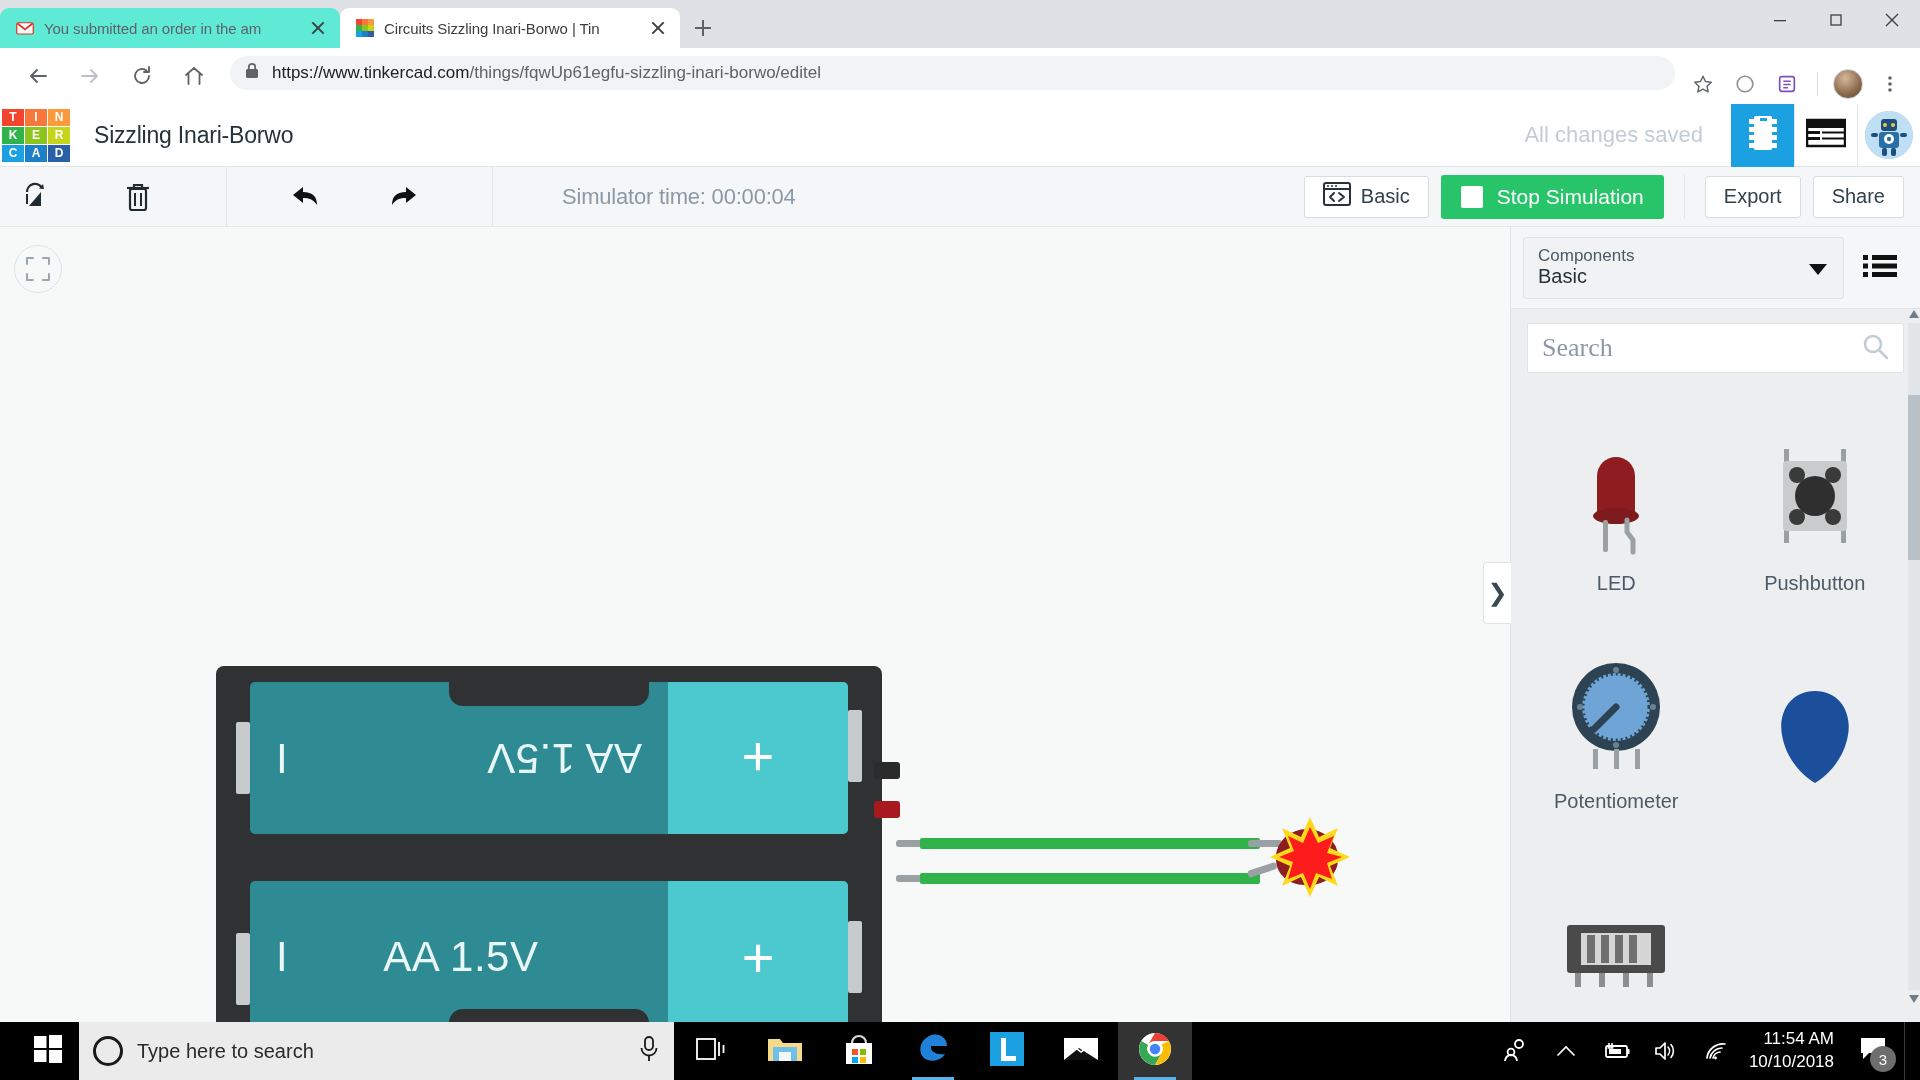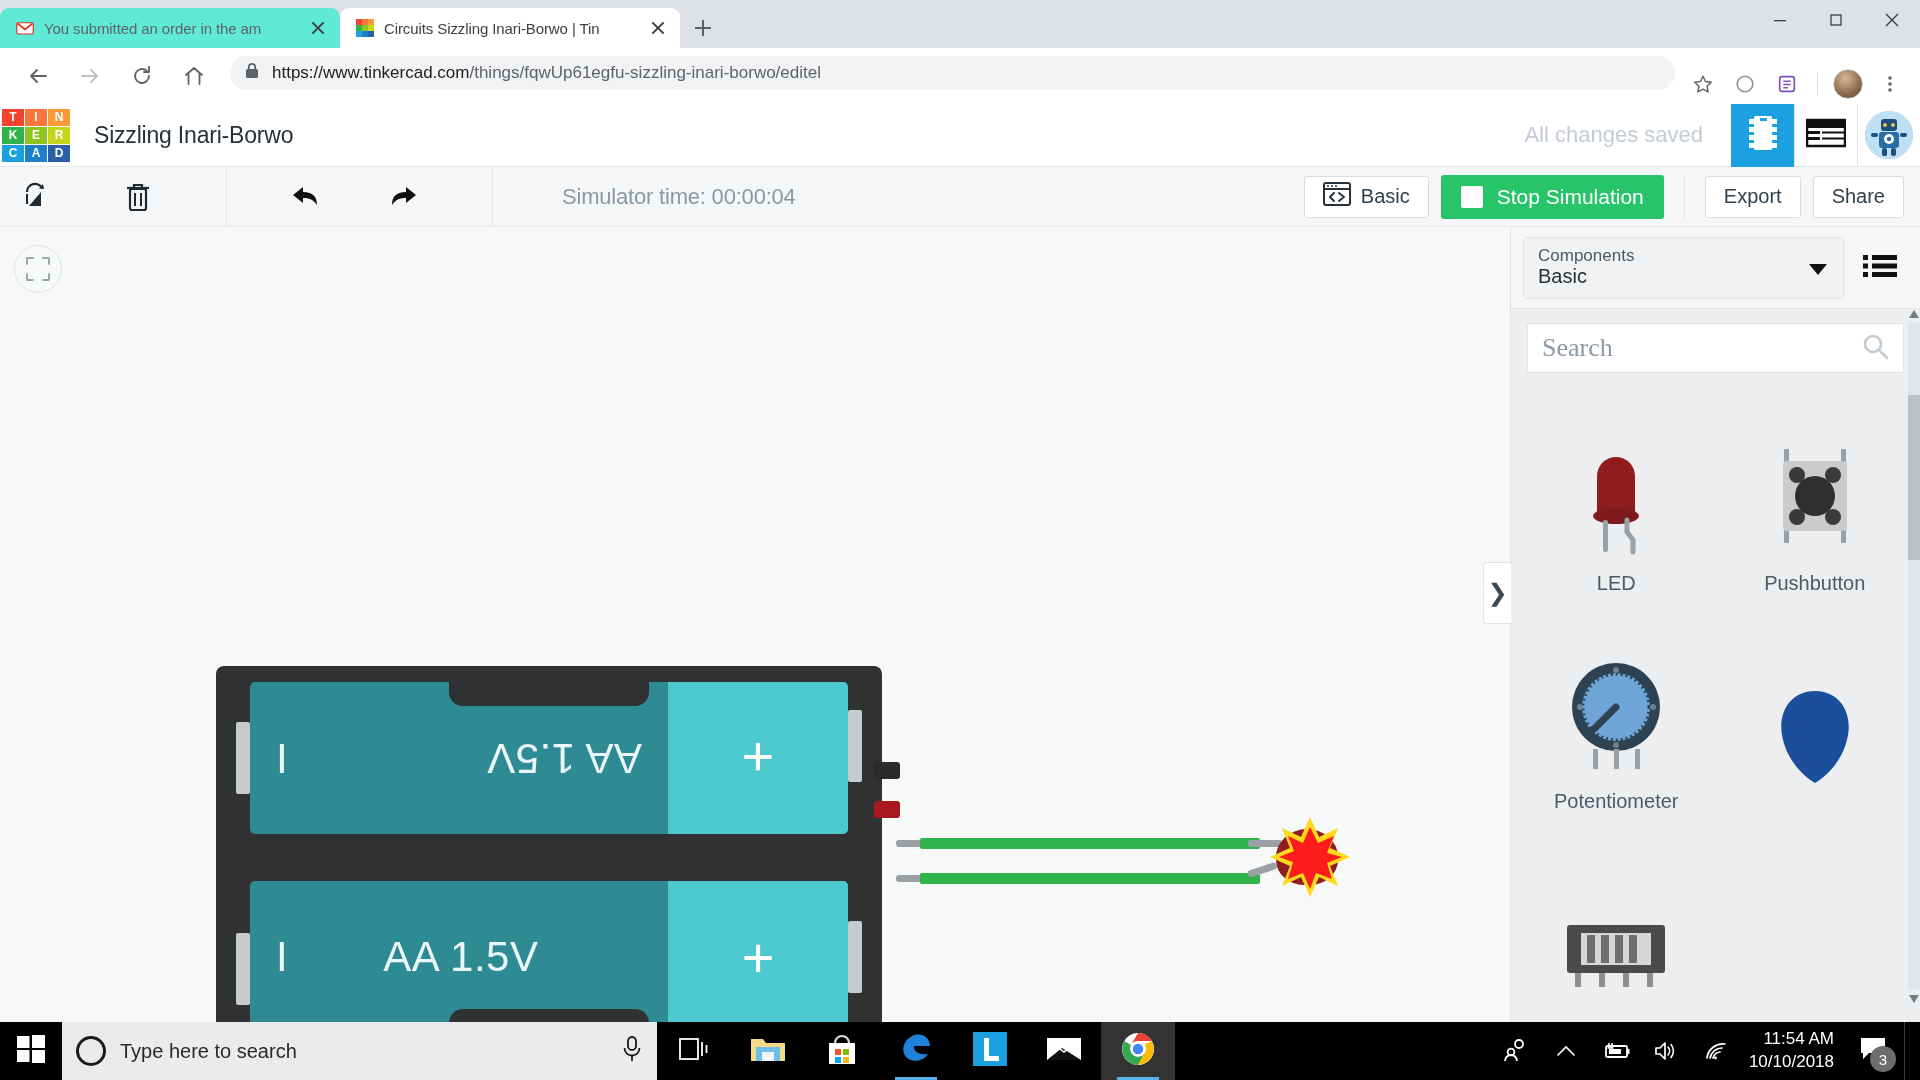--- a/index.html
+++ b/index.html
@@ -217,21 +217,21 @@
   .panel-handle {
     position: absolute; left: -28px; top: 335px; width: 28px; height: 62px;
     background: #ffffff; border: 1px solid #dfe3e6; border-right: none;
     border-radius: 4px 0 0 4px; display: flex; align-items: center; justify-content: center;
     font-size: 24px; color: #3a4852;
   }
 
   
   .taskbar {
     position: absolute; left: 0; bottom: 0; width: 1920px; height: 58px;
-    background: #000000; display: flex; align-items: center;
+    background: #000000; display: flex; align-items: center; padding-left: 17px;
   }
   .start-btn { width: 62px; height: 58px; display: flex; align-items: center; justify-content: center; }
   .tb-search {
     width: 595px; height: 58px; background: #ebebeb; display: flex; align-items: center; padding: 0 14px; gap: 14px;
   }
   .cortana-ring { width: 30px; height: 30px; border: 3px solid #1b1b1b; border-radius: 50%; }
   .tb-search-text { flex: 1 1 auto; font-size: 20px; color: #2a2a2a; }
   .taskview, .tb-app { width: 74px; height: 58px; display: flex; align-items: center; justify-content: center; position: relative; }
   .tb-app.running::after { content: ""; position: absolute; left: 16px; right: 16px; bottom: 0; height: 3px; background: #59b3ee; }
   .tb-app.active { background: #333333; }

